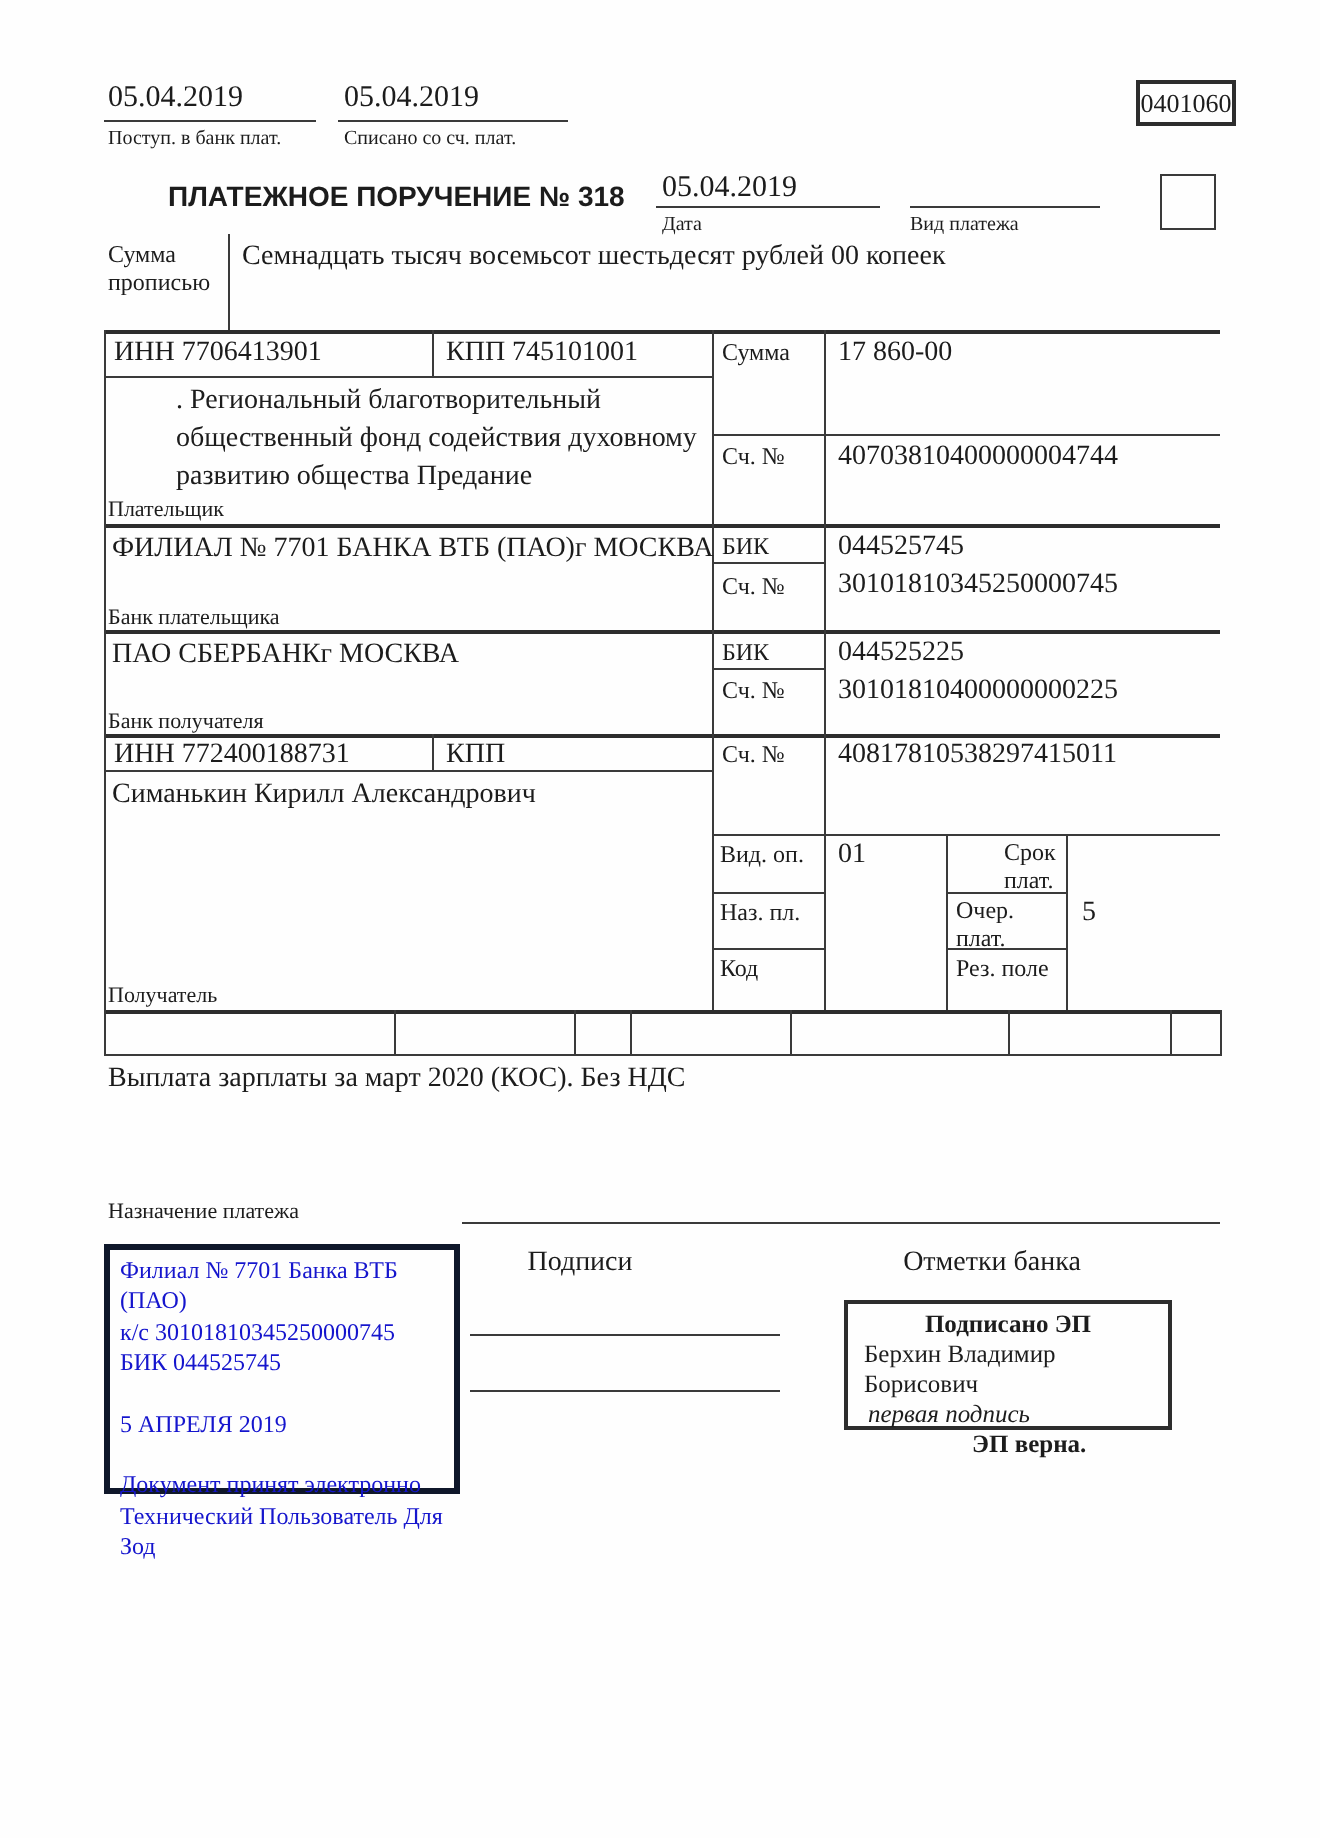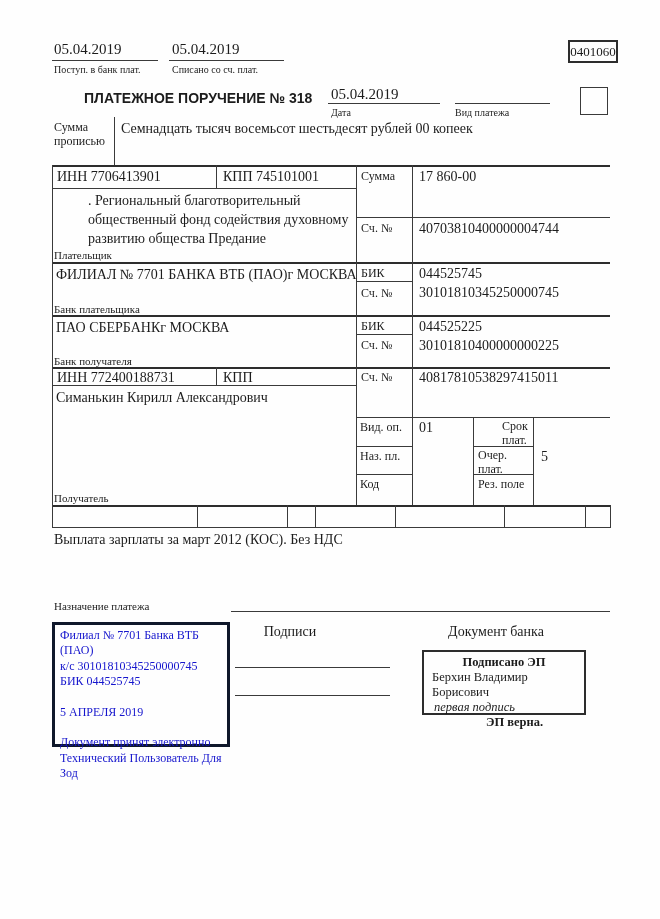--- a/index.html
+++ b/index.html
@@ -128,40 +128,40 @@
 
   <div class="abs t12" style="left:360px;top:421px;">Вид. оп.</div>
   <div class="abs t14" style="left:419px;top:420px;">01</div>
   <div class="abs t12" style="left:360px;top:450px;">Наз. пл.</div>
   <div class="abs t12" style="left:360px;top:478px;">Код</div>
   <div class="abs t12" style="left:478px;top:420px;width:48px;margin-left:24px;">Срок плат.</div>
   <div class="abs t12" style="left:478px;top:449px;width:48px;">Очер. плат.</div>
   <div class="abs t14" style="left:541px;top:449px;">5</div>
   <div class="abs t12 nowrap" style="left:478px;top:478px;">Рез. поле</div>
 
-  <div class="abs t14 nowrap" style="left:54px;top:532px;">Выплата зарплаты за март 2012 (КОС). Без НДС</div>
+  <div class="abs t14 nowrap" style="left:54px;top:532px;">Выплата зарплаты за март 2020 (КОС). Без НДС</div>
   <div class="abs t11" style="left:54px;top:600px;">Назначение платежа</div>
   <div class="hl" style="left:231px;top:611px;width:379px;"></div>
 
   <div class="blue-stamp" style="left:52px;top:622px;width:178px;height:125px;">
     <div>Филиал № 7701 Банка ВТБ (ПАО)</div>
     <div>к/с 30101810345250000745</div>
     <div>БИК 044525745</div>
     <div class="gap"></div>
     <div>5 АПРЕЛЯ 2019</div>
     <div class="gap"></div>
     <div>Документ принят электронно</div>
     <div>Технический Пользователь Для Зод</div>
   </div>
 
   <div class="abs t14 center" style="left:210px;top:624px;width:160px;">Подписи</div>
   <div class="hl" style="left:235px;top:667px;width:155px;"></div>
   <div class="hl" style="left:235px;top:695px;width:155px;"></div>
 
-  <div class="abs t14 center" style="left:416px;top:624px;width:160px;">Документ банка</div>
+  <div class="abs t14 center" style="left:416px;top:624px;width:160px;">Отметки банка</div>
   <div class="bank-stamp" style="left:422px;top:650px;width:164px;height:65px;">
     <div class="center bold">Подписано ЭП</div>
     <div style="padding-left:4px;">Берхин Владимир Борисович</div>
     <div class="italic" style="padding-left:6px;">первая подпись</div>
     <div class="bold" style="padding-left:58px;">ЭП верна.</div>
   </div>
 
 </div>
 
 </body></html>

